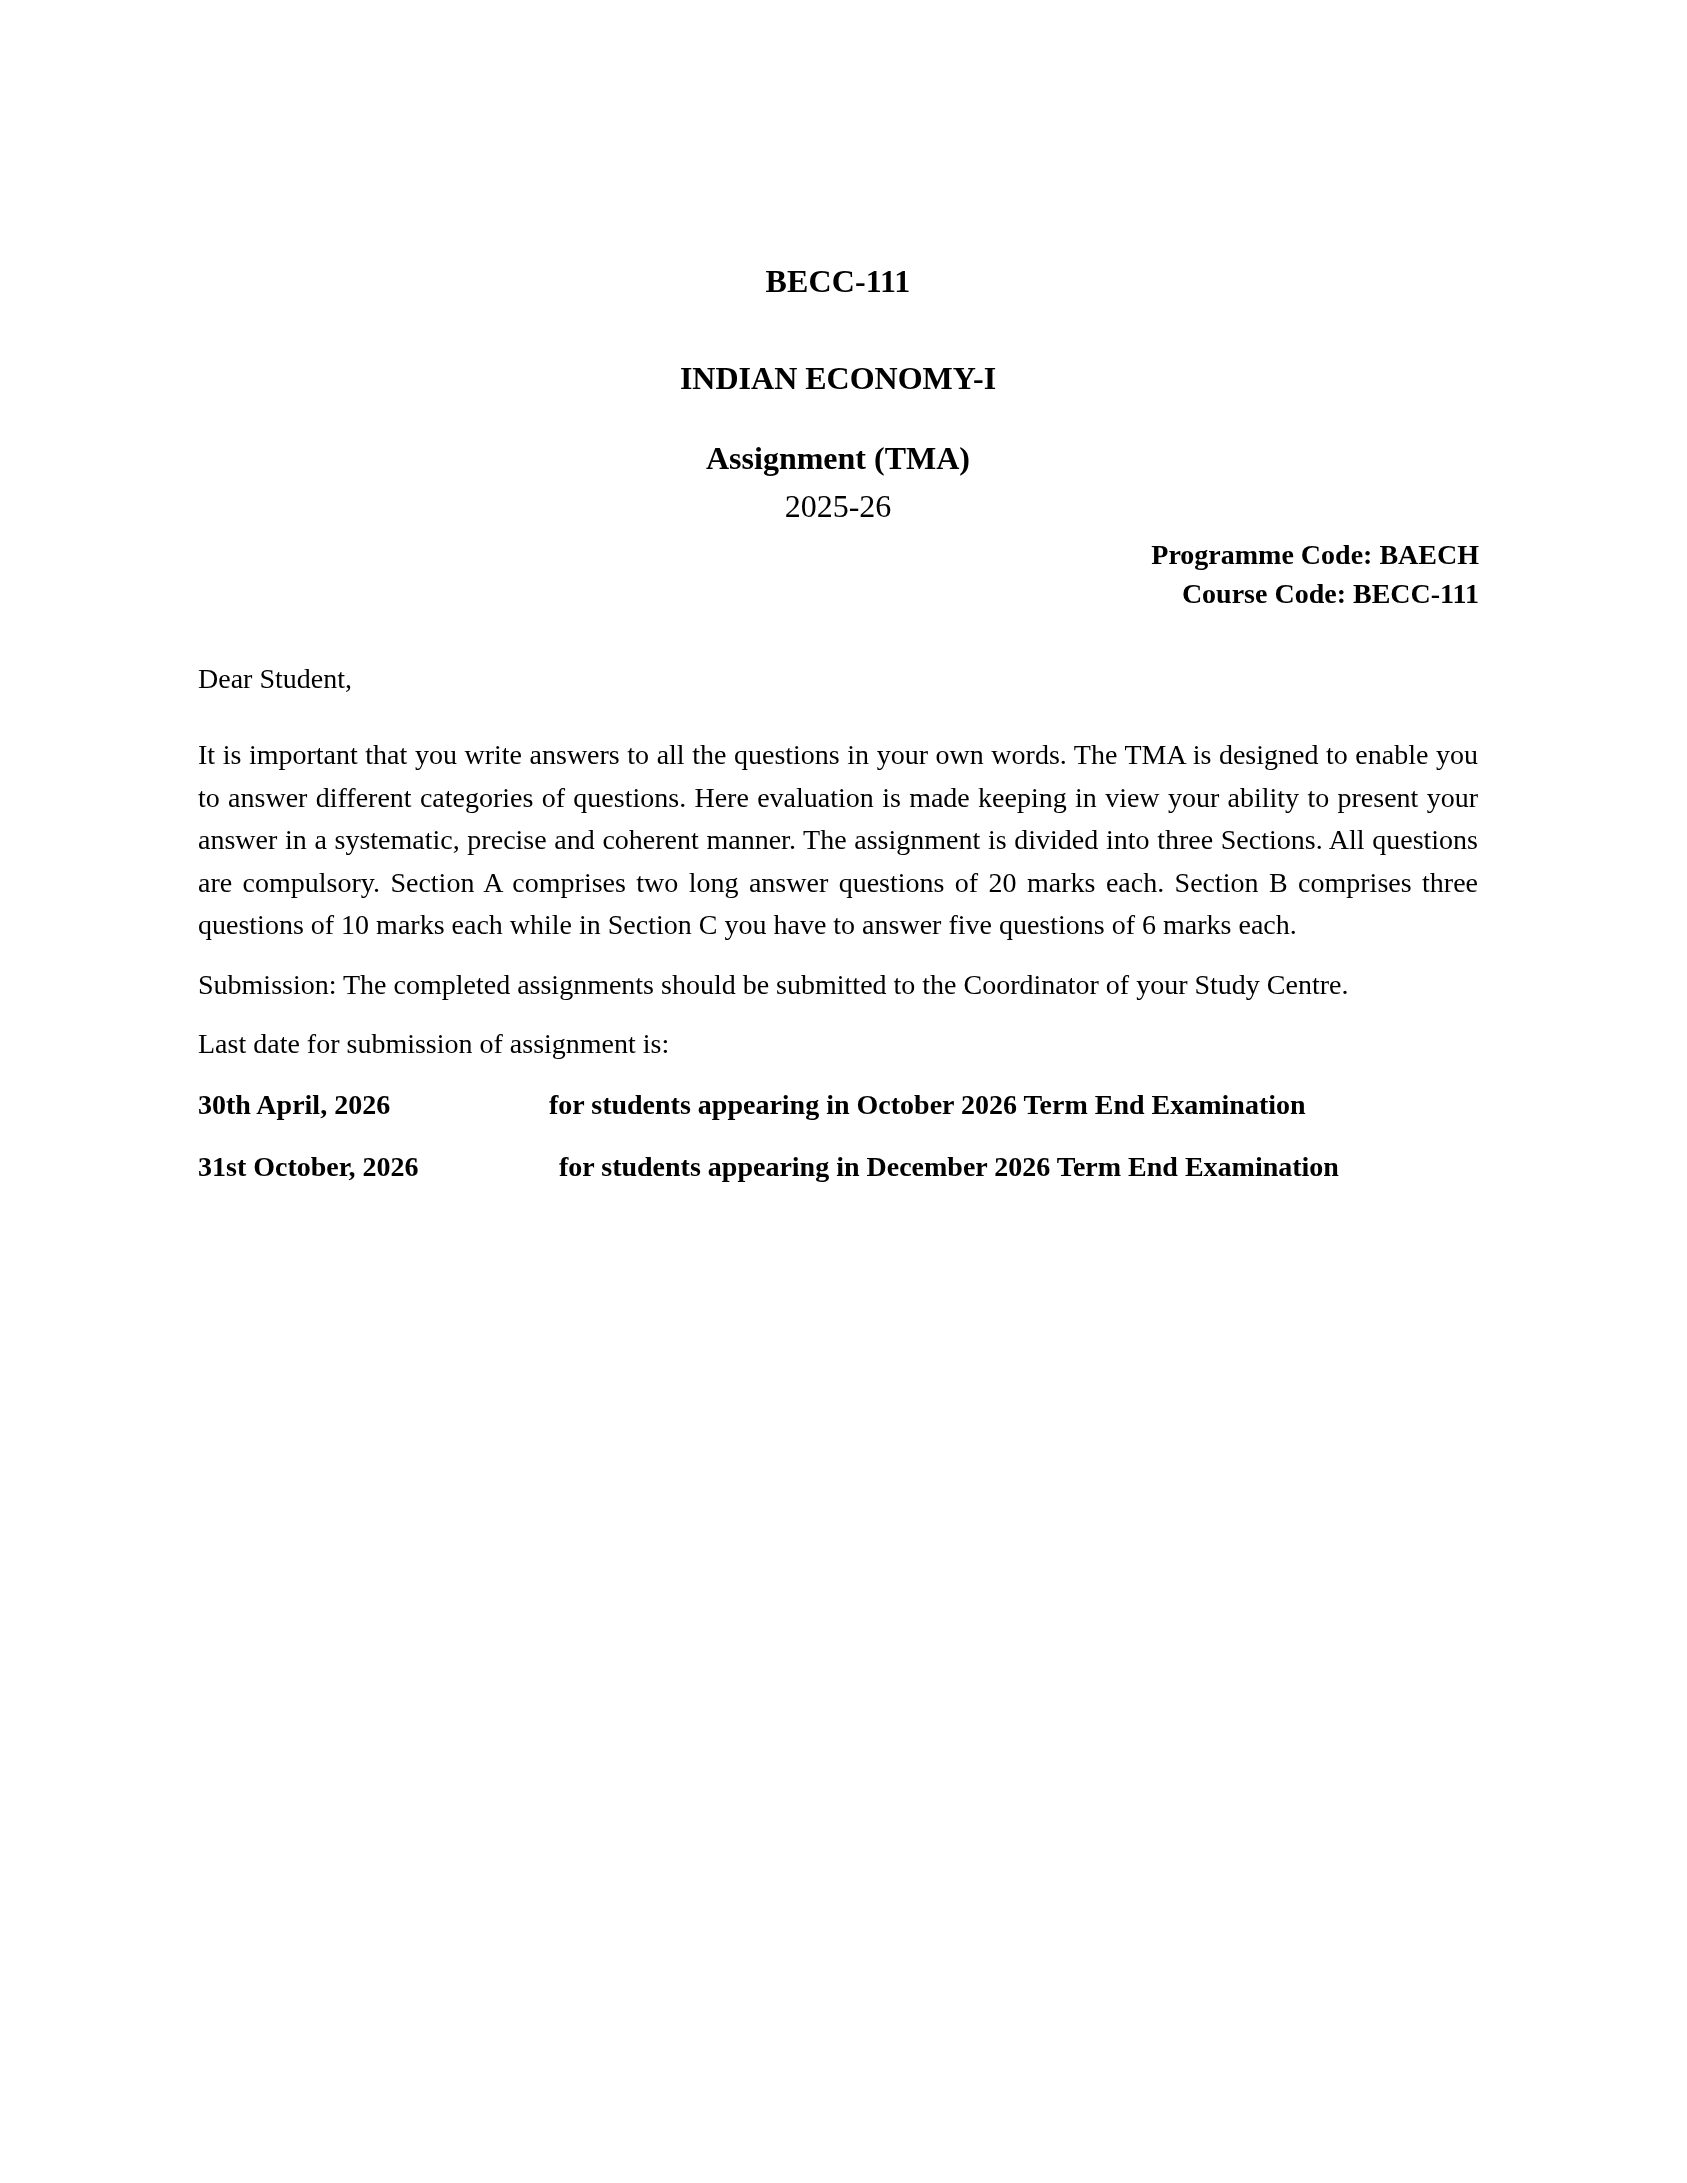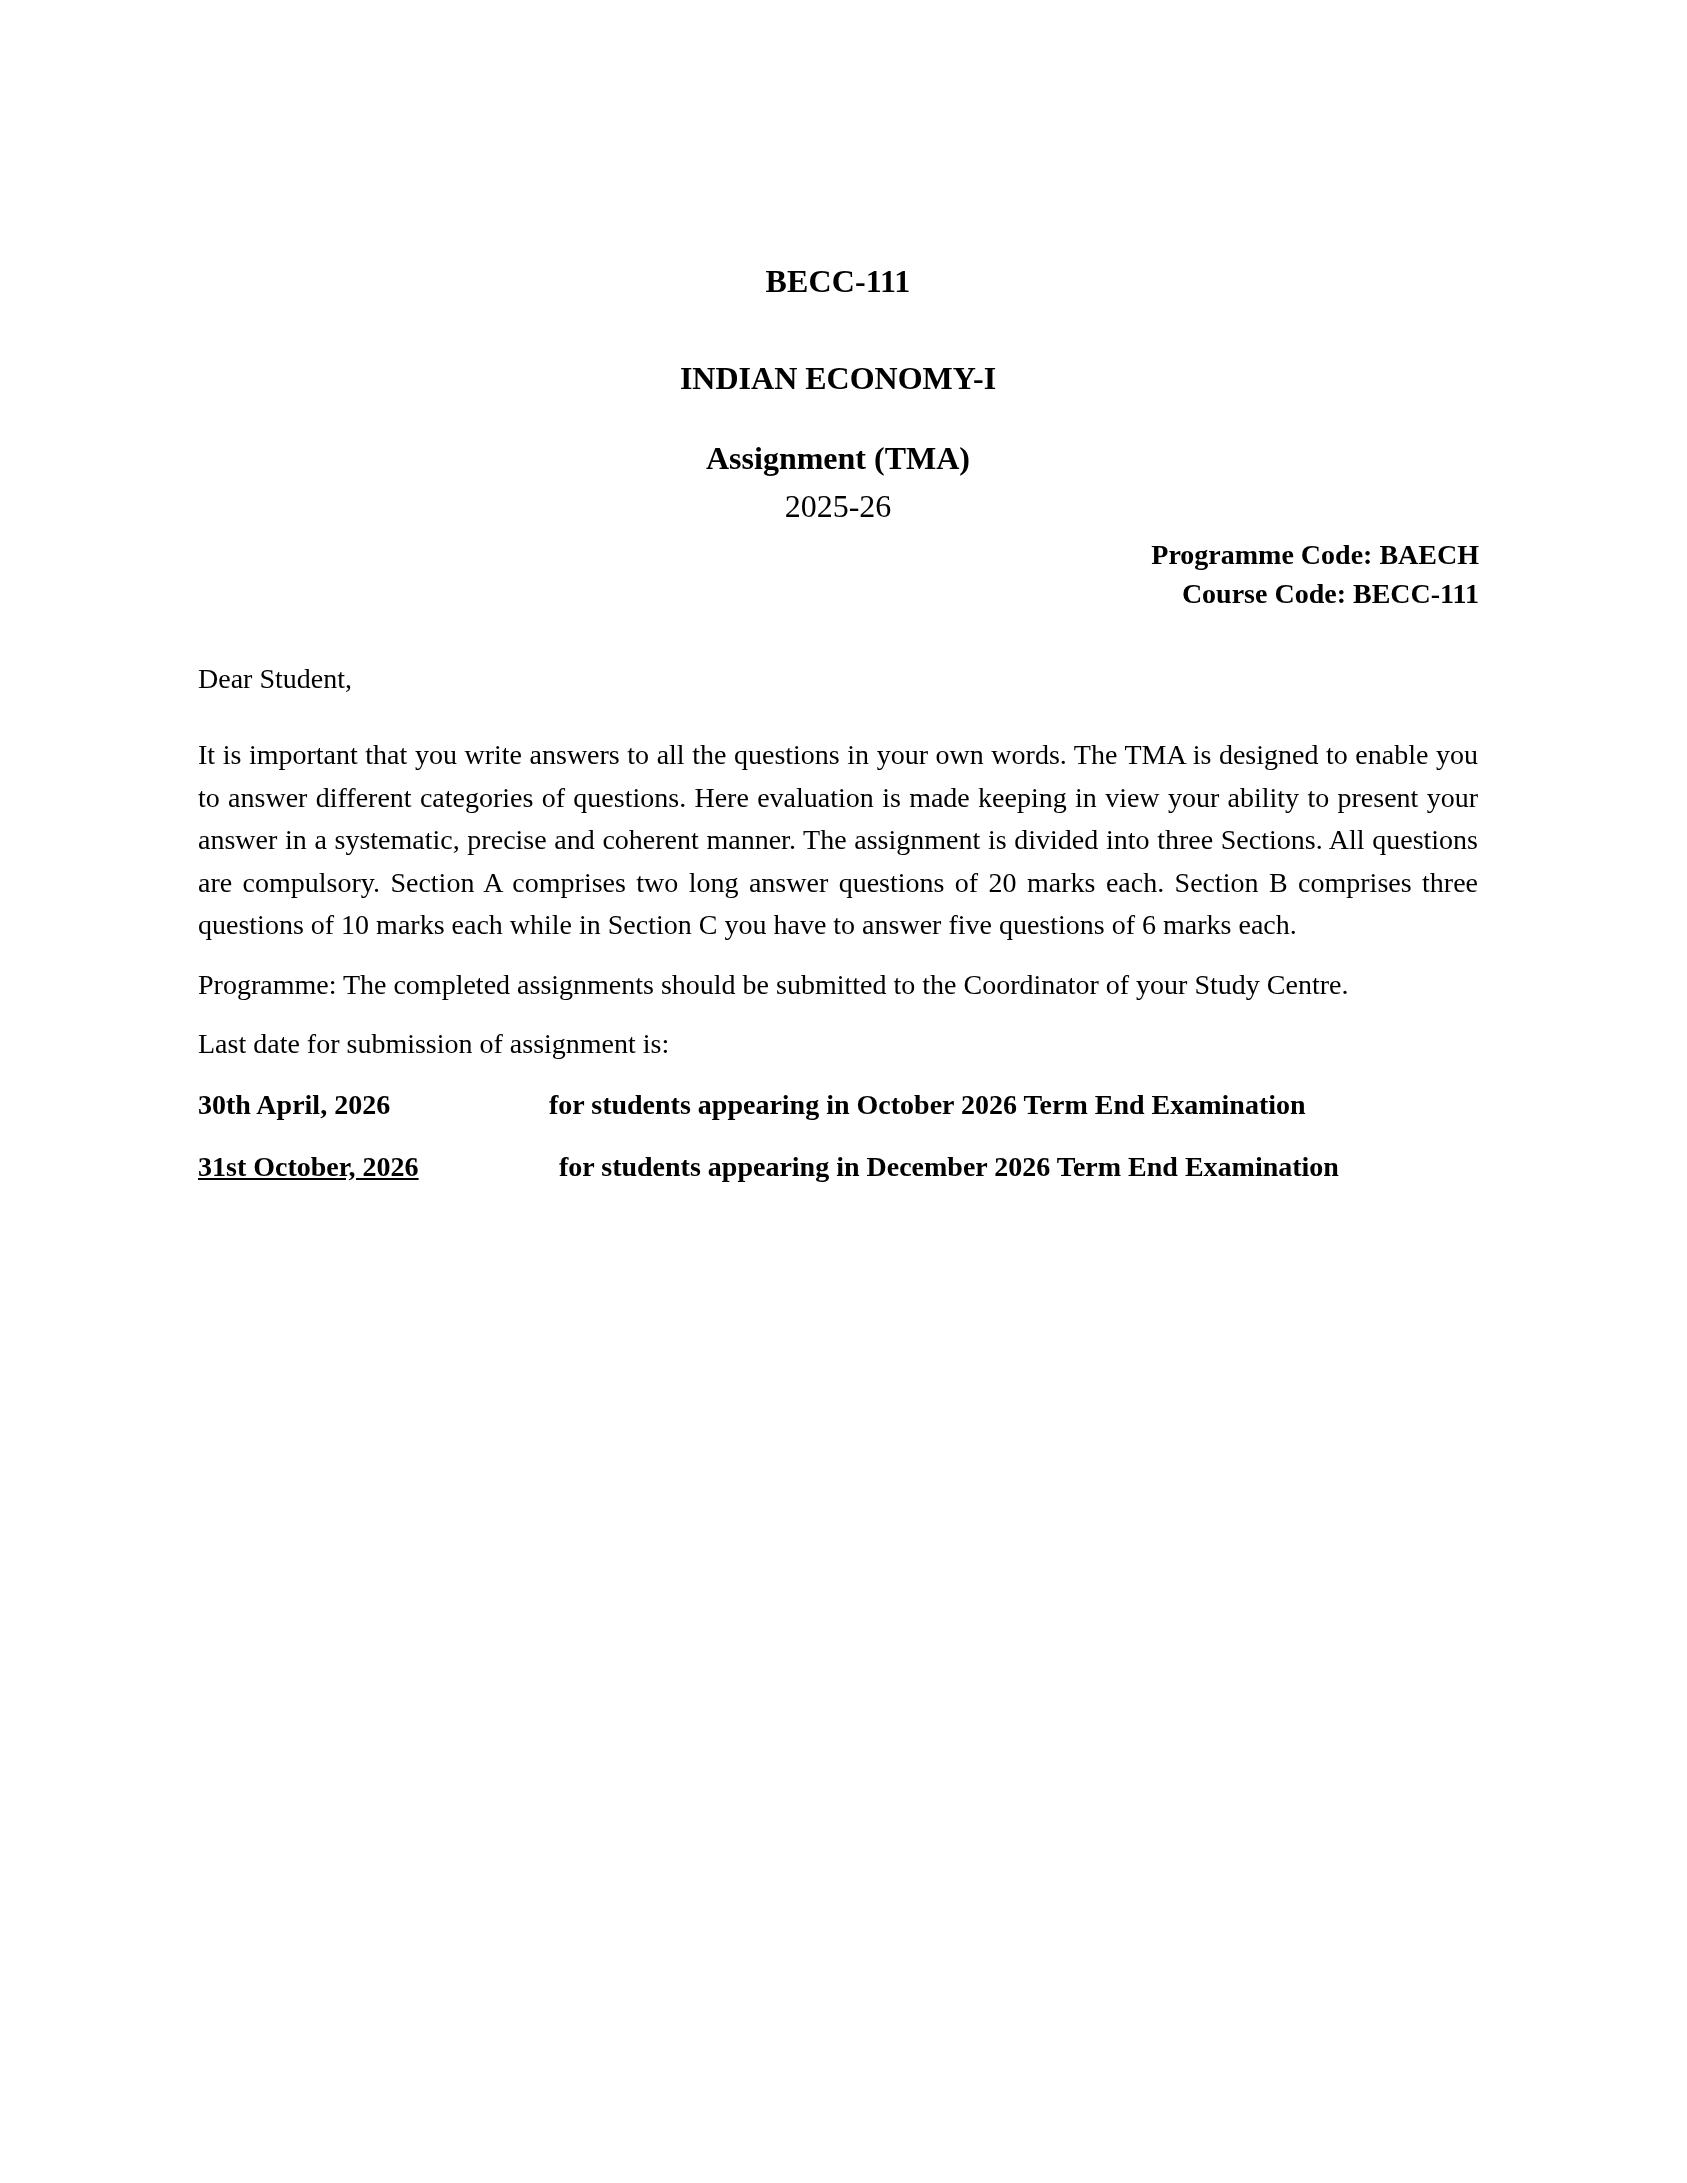--- a/index.html
+++ b/index.html
@@ -110,21 +110,20 @@
   .date-row .date-col {
     width: 351px;
     flex: 0 0 351px;
   }
   .date-row .desc-col {
     flex: 1 1 auto;
   }
   .date-row.second .date-col {
     width: 361px;
     flex: 0 0 361px;
-    text-decoration: underline;
   }
 </style>
 </head>
 <body>
 
 <div class="page">
 
   <div class="heading-block">
     <div class="doc-title">BECC-111</div>
     <div class="doc-subtitle">INDIAN ECONOMY-I</div>
@@ -137,21 +136,21 @@
     <div class="code-line">Course Code: BECC-111</div>
   </div>
 
   <div class="body-block">
 
     <div class="salutation">Dear Student,</div>
 
 
     <p class="para">It is important that you write answers to all the questions in your own words. The TMA is designed to enable you to answer different categories of questions. Here evaluation is made keeping in view your ability to present your answer in a systematic, precise and coherent manner. The assignment is divided into three Sections. All questions are compulsory. Section A comprises two long answer questions of 20 marks each. Section B comprises three questions of 10 marks each while in Section C you have to answer five questions of 6 marks each.</p>
 
-    <p class="para last-of-group">Programme: The completed assignments should be submitted to the Coordinator of your Study Centre.</p>
+    <p class="para last-of-group">Submission: The completed assignments should be submitted to the Coordinator of your Study Centre.</p>
 
     <div class="last-date-line">Last date for submission of assignment is:</div>
 
     <div class="date-rows">
       <div class="date-row first">
         <span class="date-col">30th April, 2026</span>
         <span class="desc-col">for students appearing in October 2026 Term End Examination</span>
       </div>
       <div class="date-row second">
         <span class="date-col">31st October, 2026</span>

